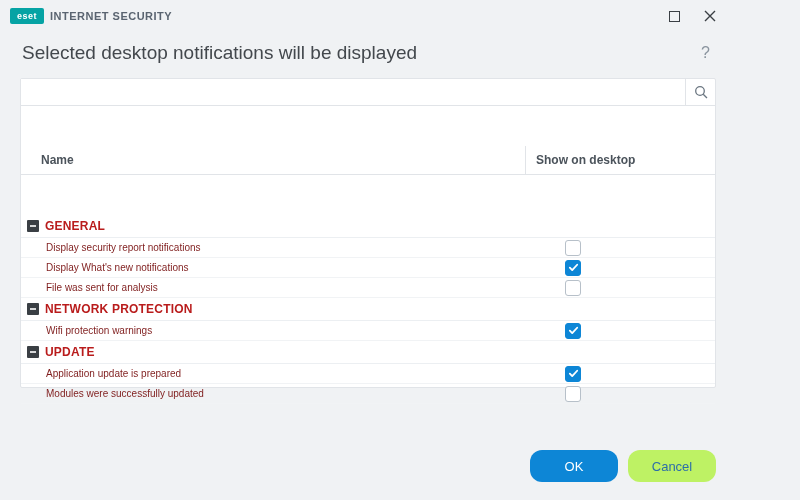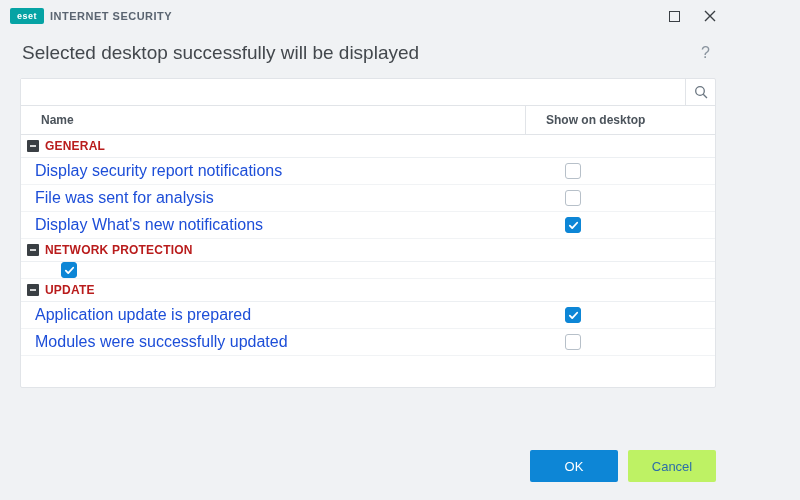--- a/index.html
+++ b/index.html
@@ -13,50 +13,50 @@
   .brand-text { font-size: 11px; letter-spacing: 0.5px; color: #5a6470; font-weight: 700; }
   .titlebar-spacer { flex: 1; }
   .win-ctrl { width: 36px; height: 28px; display: inline-flex; align-items: center; justify-content: center; color: #3a3f44; cursor: pointer; }
 
   
   .subtitle-row { display: flex; align-items: center; padding: 10px 22px 14px 22px; }
   .subtitle { font-size: 19px; color: #43484d; font-weight: 400; flex: 1; }
   .help-icon { color: #8a949e; font-size: 16px; cursor: pointer; padding: 2px 4px; }
 
   
-  .content { margin: 0 20px; background: #ffffff; border: 1px solid #e1e4e8; border-radius: 2px; display: flex; flex-direction: column; height: 310px; }
+  .content { margin: 0 20px; background: #ffffff; border: 1px solid #e1e4e8; border-radius: 2px; display: flex; flex-direction: column; height: 310px; gap: 40px; }
 
   
   .search-row { display: flex; border-bottom: 1px solid #e1e4e8; }
   .search-input { flex: 1; border: none; outline: none; padding: 5px 10px; font-size: 13px; height: 26px; }
   .search-btn { width: 30px; display: flex; align-items: center; justify-content: center; border-left: 1px solid #e1e4e8; cursor: pointer; color: #6b7681; }
 
   
   .header-row { display: flex; border-bottom: 1px solid #e1e4e8; background: #fff; }
   .header-cell { padding: 7px 10px 7px 20px; font-size: 12px; color: #4b535b; font-weight: 600; }
   .col-name { flex: 1; }
-  .col-show { width: 190px; border-left: 1px solid #e1e4e8; }
+  .col-show { width: 190px; border-left: 1px solid #e1e4e8; padding-left: 10px; }
 
   
   .group-row { display: flex; align-items: center; border-bottom: 1px solid #eceff2; padding: 4px 6px; gap: 6px; }
   .collapse-box { width: 12px; height: 12px; background: #3a3f44; color: #fff; display: inline-flex; align-items: center; justify-content: center; font-size: 10px; line-height: 1; border-radius: 1px; cursor: pointer; flex-shrink: 0; }
   .group-label { font-size: 12px; font-weight: 700; color: #b91c1c; letter-spacing: 0.2px; }
 
   
   .item-row { display: flex; align-items: center; border-bottom: 1px solid #f1f3f5; }
-  .item-name { flex: 1; padding: 4px 10px 4px 14px; font-size: 16px; color: #1d4ed8; }
+  .item-name { flex: 1; padding: 4px 10px 4px 25px; font-size: 10px; color: #7f1d1d; }
   .item-check { width: 190px; padding-left: 40px; display: flex; align-items: center; }
   .chk { width: 16px; height: 16px; border: 1.5px solid #b7c0c9; border-radius: 3px; background: #fff; display: inline-flex; align-items: center; justify-content: center; cursor: pointer; }
   .chk.checked { background: #0d86d6; border-color: #0d86d6; }
   .chk.checked svg { display: block; }
   .chk svg { display: none; }
 
   
   .footer { flex: 1; display: flex; align-items: flex-end; justify-content: flex-end; padding: 0 20px 18px 20px; gap: 10px; }
-  .btn { min-width: 88px; height: 30px; font-size: 13px; border-radius: 2px; border: none; cursor: pointer; display: inline-flex; align-items: center; justify-content: center; padding: 16px 20px; }
+  .btn { min-width: 88px; height: 30px; font-size: 13px; border-radius: 12px; border: none; cursor: pointer; display: inline-flex; align-items: center; justify-content: center; padding: 16px 20px; }
   .btn-primary { background: #0d86d6; color: #fff; }
   .btn-secondary { background: #bef264; color: #2d6ea8; }
 </style>
 </head>
 <body>
 
 <div class="window">
 
   <div class="titlebar">
     <div class="brand">
@@ -70,21 +70,21 @@
         </svg>
     </div>
     <div class="win-ctrl">
       <svg width="12" height="12" viewBox="0 0 12 12">
           <path d="M1 1 L11 11 M11 1 L1 11" stroke="#3a3f44" stroke-width="1.4"></path>
         </svg>
     </div>
   </div>
 
   <div class="subtitle-row">
-    <div class="subtitle">Selected desktop successfully will be displayed</div>
+    <div class="subtitle">Selected desktop notifications will be displayed</div>
     <div class="help-icon">
       <span>?</span>
     </div>
   </div>
 
   <div class="content">
 
     <div class="search-row">
       <input class="search-input" type="text" placeholder="" style="">
       <div class="search-btn">
@@ -109,44 +109,45 @@
           </span>
           <span class="group-label">GENERAL</span>
         </div>
         <div class="item-row">
           <div class="item-name">Display security report notifications</div>
           <div class="item-check">
             <span class="chk"></span>
           </div>
         </div>
         <div class="item-row">
-          <div class="item-name">File was sent for analysis</div>
-          <div class="item-check">
-            <span class="chk"></span>
-          </div>
-        </div>
-        <div class="item-row">
           <div class="item-name">Display What's new notifications</div>
           <div class="item-check">
             <span class="chk checked">
               <svg width="11" height="11" viewBox="0 0 12 12">
                 <path d="M2 6.2 L4.6 8.8 L10 3" fill="none" stroke="#fff" stroke-width="2" stroke-linecap="round" stroke-linejoin="round"></path>
               </svg>
             </span>
+          </div>
+        </div>
+        <div class="item-row">
+          <div class="item-name">File was sent for analysis</div>
+          <div class="item-check">
+            <span class="chk"></span>
           </div>
         </div>
         <div class="group-row">
           <span class="collapse-box">
             <svg width="8" height="8" viewBox="0 0 8 8">
               <rect x="1" y="3.2" width="6" height="1.6" fill="#fff"></rect>
             </svg>
           </span>
           <span class="group-label">NETWORK PROTECTION</span>
         </div>
         <div class="item-row">
+          <div class="item-name">Wifi protection warnings</div>
           <div class="item-check">
             <span class="chk checked">
               <svg width="11" height="11" viewBox="0 0 12 12">
                 <path d="M2 6.2 L4.6 8.8 L10 3" fill="none" stroke="#fff" stroke-width="2" stroke-linecap="round" stroke-linejoin="round"></path>
               </svg>
             </span>
           </div>
         </div>
         <div class="group-row">
           <span class="collapse-box">

